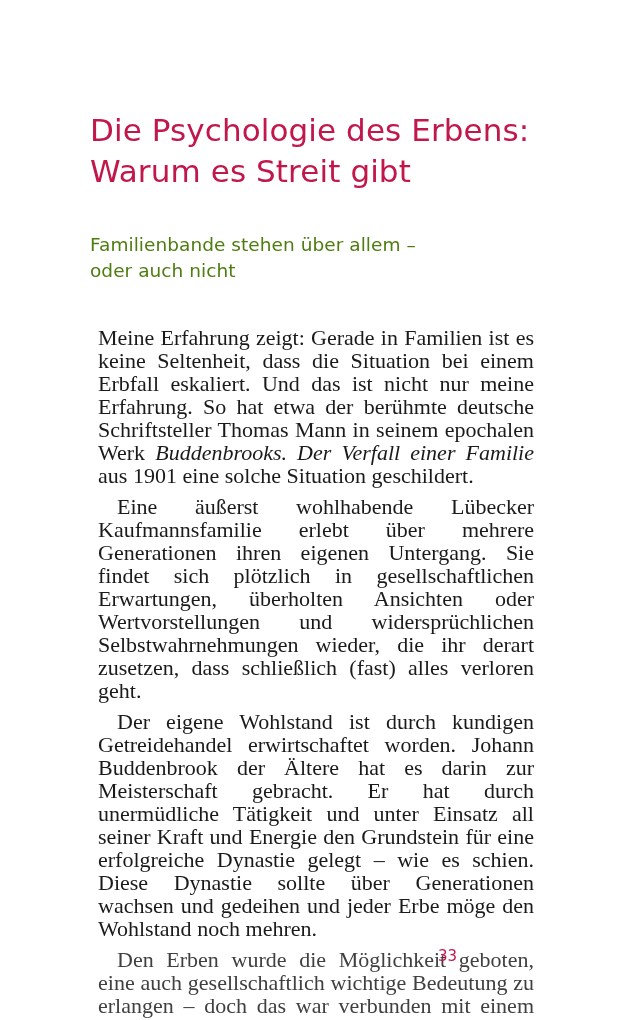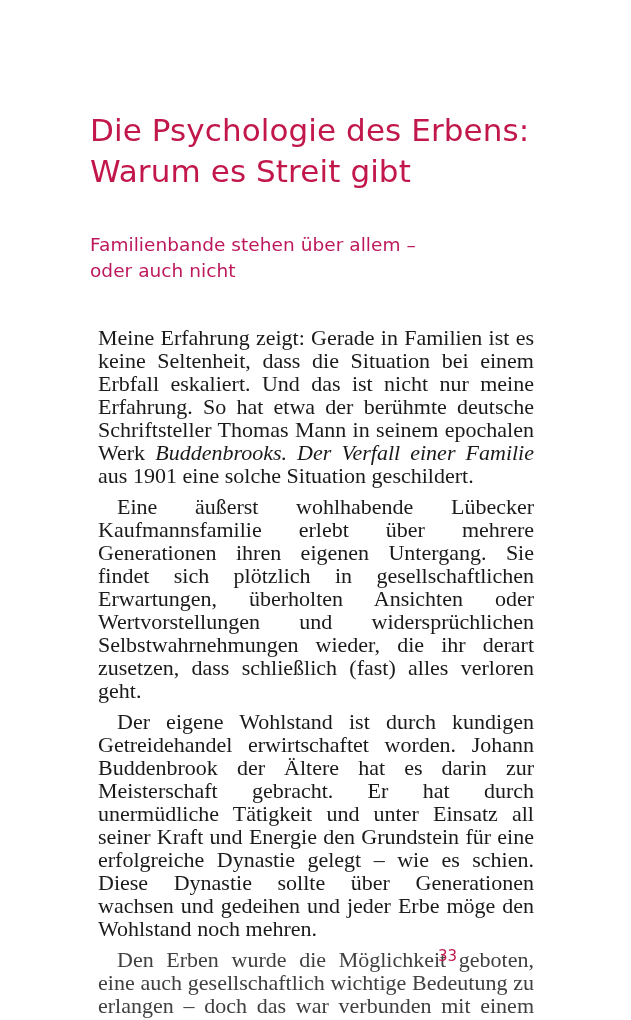--- a/index.html
+++ b/index.html
@@ -101,21 +101,21 @@
 </head>
 <body style="background: rgb(255, 255, 255);">
 
 <div class="page">
 
   <div class="content">
 
     <h1 class="chapter-title" style="color: rgb(194, 23, 75);">Die Psychologie des Erbens:
 Warum es Streit gibt</h1>
 
-    <h2 class="section-subtitle" style="color: #be185d;">Familienbande stehen über allem –
+    <h2 class="section-subtitle" style="color: #4d7c0f;">Familienbande stehen über allem –
 oder auch nicht</h2>
 
     <div class="body-block">
         <p class="body-par" style="color: rgb(26, 26, 26);">Meine Erfahrung zeigt: Gerade in Familien ist es keine Selten­heit, dass die Situation bei einem Erbfall eskaliert. Und das ist nicht nur meine Erfahrung. So hat etwa der berühmte deut­sche Schriftsteller Thomas Mann in seinem epochalen Werk <i>Buddenbrooks. Der Verfall einer Familie</i> aus 1901 eine solche Situation geschildert.</p>
         <p class="body-par indented" style="color: rgb(26, 26, 26);">Eine äußerst wohlhabende Lübecker Kaufmannsfamilie er­lebt über mehrere Generationen ihren eigenen Untergang. Sie findet sich plötzlich in gesellschaftlichen Erwartungen, über­holten Ansichten oder Wertvorstellungen und widersprüchli­chen Selbstwahrnehmungen wieder, die ihr derart zusetzen, dass schließlich (fast) alles verloren geht.</p>
         <p class="body-par indented" style="color: rgb(26, 26, 26);">Der eigene Wohlstand ist durch kundigen Getreidehandel erwirtschaftet worden. Johann Buddenbrook der Ältere hat es darin zur Meisterschaft gebracht. Er hat durch unermüdliche Tätigkeit und unter Einsatz all seiner Kraft und Energie den Grundstein für eine erfolgreiche Dynastie gelegt – wie es schien. Diese Dynastie sollte über Generationen wachsen und gedei­hen und jeder Erbe möge den Wohlstand noch mehren.</p>
         <p class="body-par indented" style="color: #404040;">Den Erben wurde die Möglichkeit geboten, eine auch ge­sellschaftlich wichtige Bedeutung zu erlangen – doch das war verbunden mit einem gehörigen Maß an Verantwortung. Kein Erbe ohne Pflicht. Ihnen wurde eine Verantwortung für die Gesellschaft mitgegeben – und vor allem der Familie gegen-</p>
       </div>
 
   </div>

